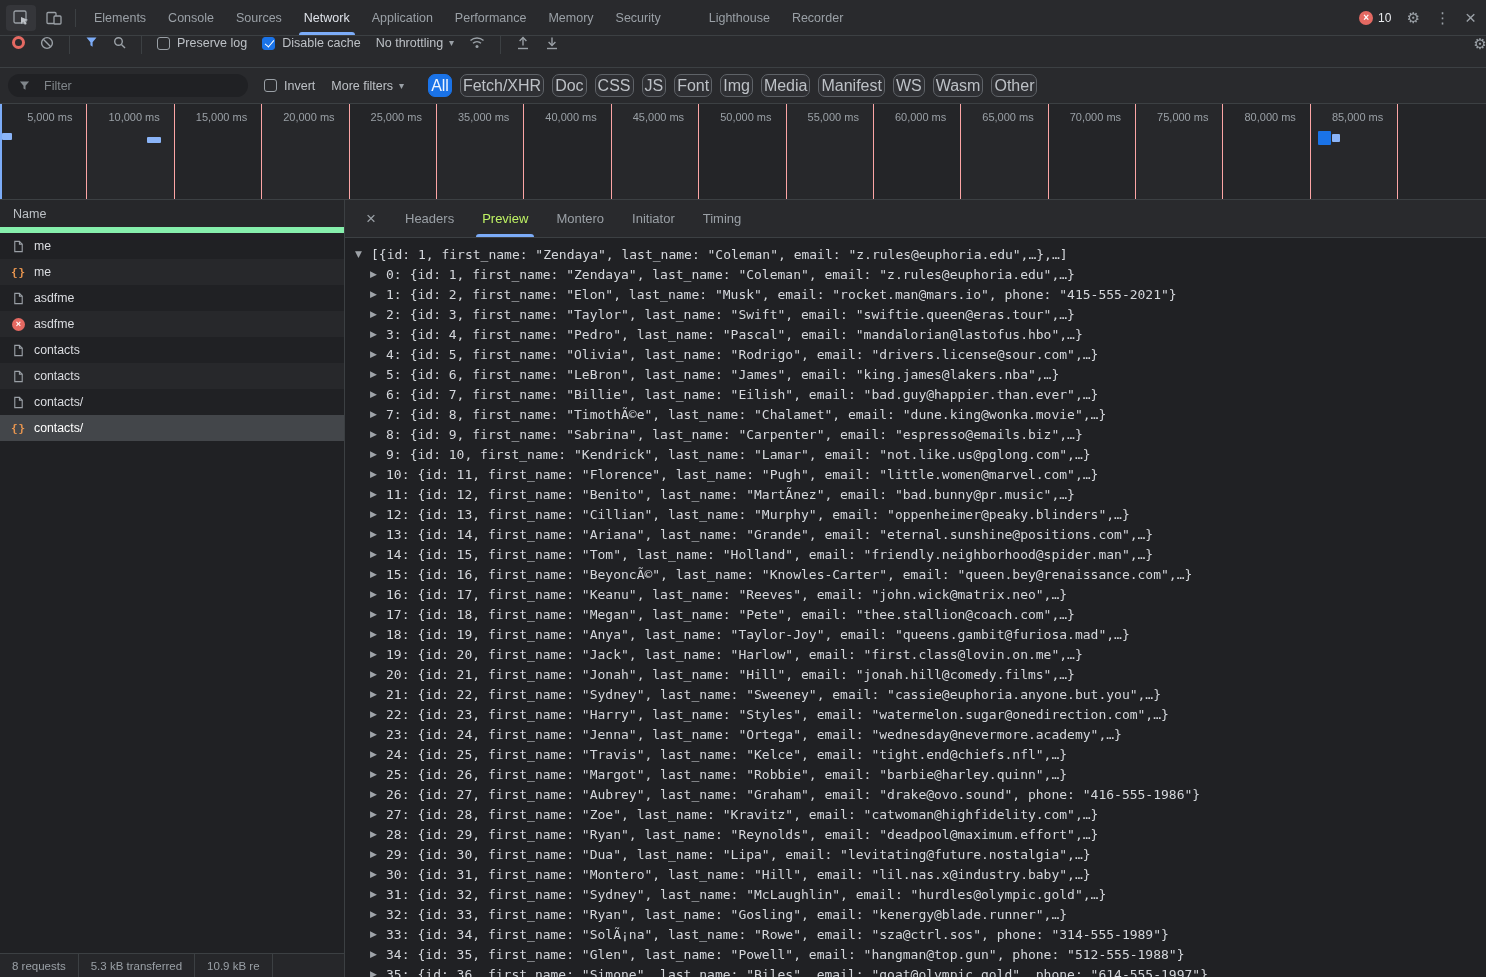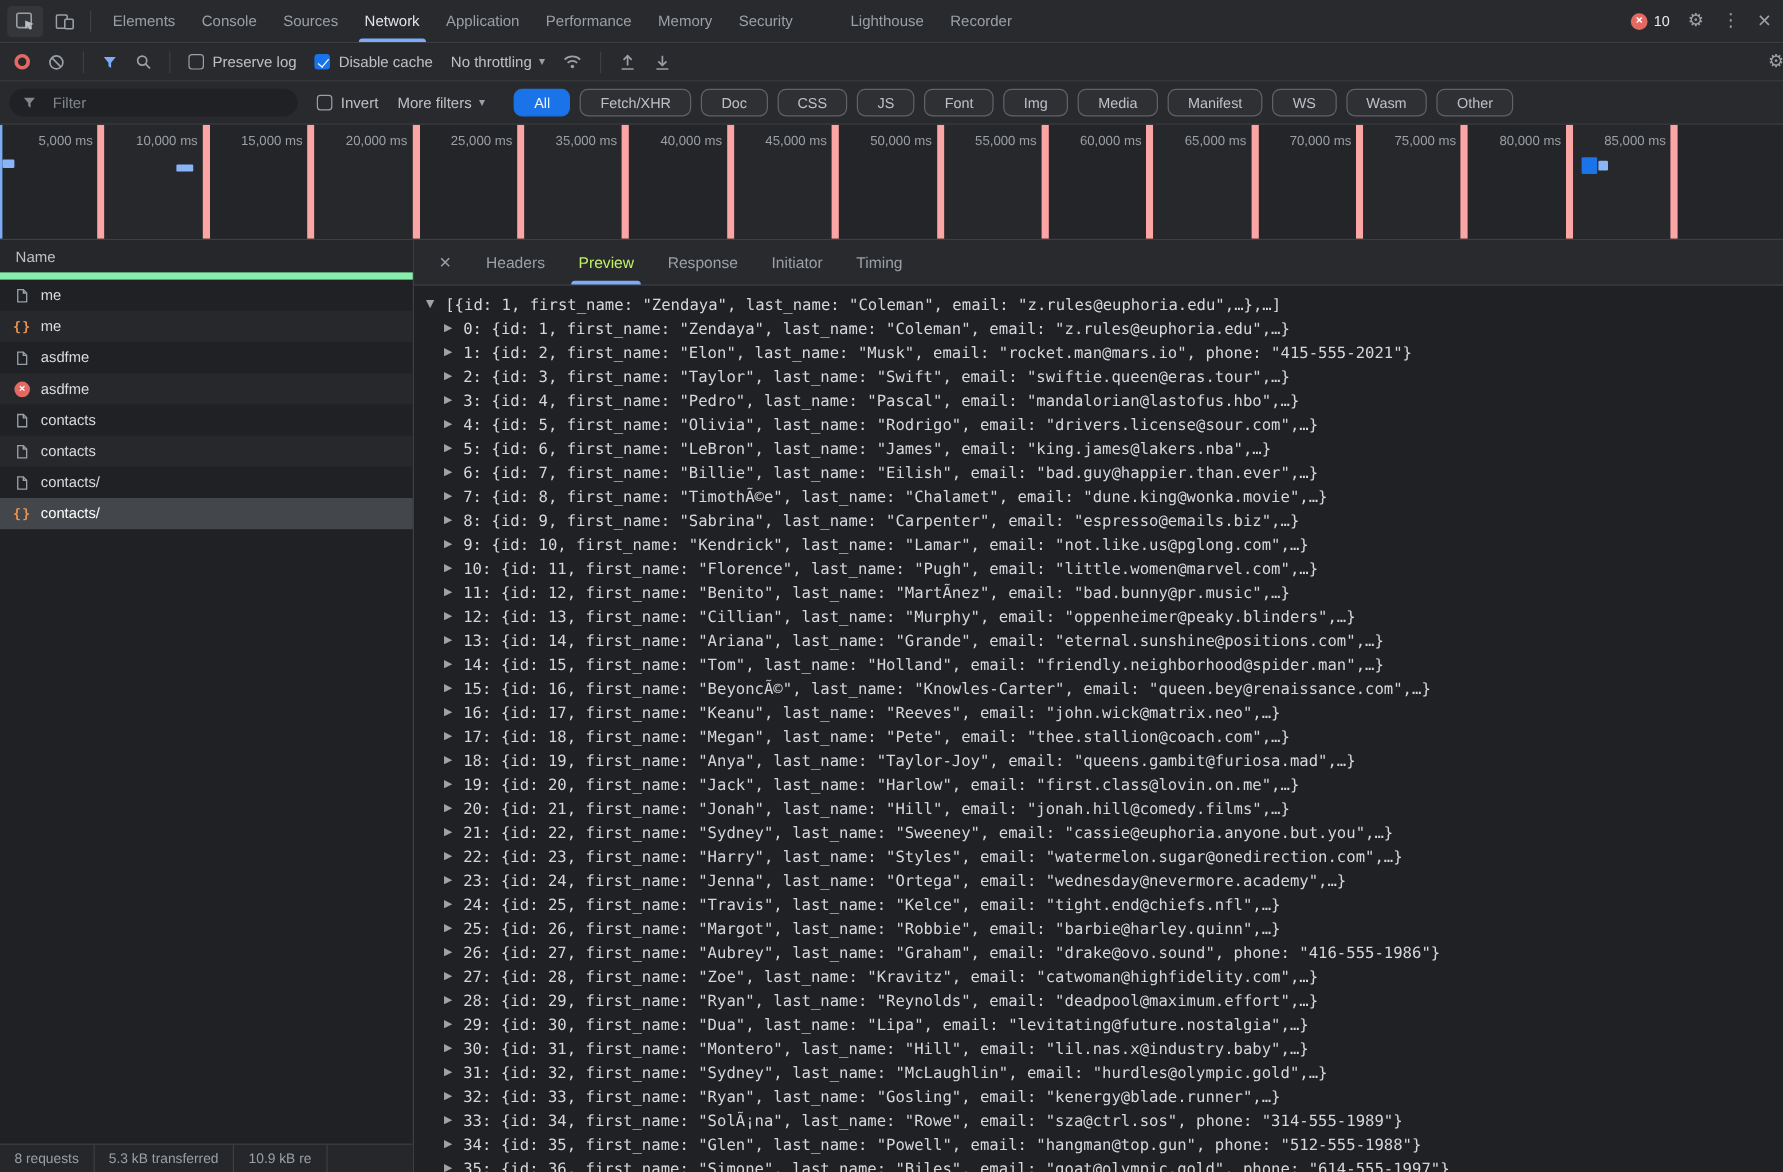--- a/index.html
+++ b/index.html
@@ -24,43 +24,43 @@
   .tabs { display:flex; align-items:stretch; }
   .tab { display:flex; align-items:center; padding:0 11px; color:#9aa0a6; position:relative; white-space:nowrap; }
   .tab.active { color:#dfe3ea; }
   .tab.active::after { content:""; position:absolute; left:6px; right:6px; bottom:0; height:3px; background:#7cacf8; border-radius:3px 3px 0 0; }
   .tab-gap { margin-left:26px; }
   .tabbar-right { margin-left:auto; display:flex; align-items:center; gap:15px; padding-right:10px; }
   .err-badge { display:flex; align-items:center; gap:5px; color:#e8eaed; font-size:12px; }
   .err-dot { width:14px; height:14px; flex:none; border-radius:50%; background:#e46962; color:#fff; display:flex; align-items:center; justify-content:center; font-size:10px; font-weight:bold; line-height:1; }
 
   
-  .toolbar { height:32px; flex:none; background:#292a2d; border-bottom:1px solid #3c4043; display:flex; align-items:center; gap:15px; padding:0 0 0 12px; }
+  .toolbar { height:32px; flex:none; background:#292a2d; border-bottom:1px solid #3c4043; display:flex; align-items:flex-start; gap:15px; padding:0 0 0 12px; }
   .rec { width:13px; height:13px; border-radius:50%; border:3px solid #e46962; }
   .check-row { display:flex; align-items:center; gap:7px; color:#bdc1c6; }
   .cb { width:13px; height:13px; flex:none; border:1.5px solid #9aa0a6; border-radius:3px; position:relative; }
   .cb.checked { background:#1a73e8; border-color:#1a73e8; }
   .cb.checked::after { content:""; position:absolute; left:3.5px; top:0.5px; width:4px; height:8px; border:solid #fff; border-width:0 1.8px 1.8px 0; transform:rotate(40deg); }
   .dropdown { display:flex; align-items:center; gap:6px; color:#bdc1c6; }
   .caret { color:#9aa0a6; font-size:10px; line-height:1; }
   .gear-end { margin-left:auto; margin-right:-8px; width:28px; }
 
   
   .filterbar { height:36px; flex:none; background:#292a2d; border-bottom:1px solid #3c4043; display:flex; align-items:center; gap:16px; padding:0 8px; }
   .filter-pill { width:240px; height:23px; flex:none; border-radius:12px; background:#202124; display:flex; align-items:center; gap:14px; padding:0 11px; color:#80868b; }
   .filter-input { flex:1; background:transparent; border:none; outline:none; color:#bdc1c6; font:inherit; min-width:0; }
   .filter-input::placeholder { color:#80868b; }
   .chips { display:flex; align-items:center; gap:8px; margin-left:8px; }
-  .chip { height:23px; padding:0 16px; display:flex; align-items:center; border:1px solid #5f6368; border-radius:7px; background:#2f3034; color:#bdc1c6; font-size:12px; white-space:nowrap; }
+  .chip { height:23px; padding:0 2px; display:flex; align-items:center; border:1px solid #5f6368; border-radius:7px; background:#2f3034; color:#bdc1c6; font-size:16px; white-space:nowrap; }
   .chip-active { background:#1a73e8; border-color:#1a73e8; color:#eef4fe; }
 
   
   .overview { height:96px; flex:none; position:relative; border-bottom:1px solid #3c4043; background:#242528; overflow:hidden; }
   .ov-cols { position:absolute; inset:0; display:flex; }
-  .ov-col { flex:0 0 87.4px; border-right:6px solid #fca5a5; padding:6px 4px 0 0; text-align:right; }
+  .ov-col { flex:0 0 87.4px; border-right:1px solid #fca5a5; padding:6px 14px 0 0; text-align:right; }
   .ov-col:nth-of-type(even) { background:#27282b; }
   .ov-tick { font-size:11px; color:#9aa0a6; white-space:nowrap; }
   .ov-bars { position:absolute; inset:0; pointer-events:none; }
   .ov-bar { position:absolute; border-radius:1px; }
   .ov-left-line { position:absolute; left:0; top:0; bottom:0; width:2px; background:#7cacf8; }
 
   
   .main { flex:1; display:flex; min-height:0; }
   .left { width:345px; flex:none; border-right:1px solid #3c4043; display:flex; flex-direction:column; background:#202124; }
   .name-header { height:33px; flex:none; display:flex; align-items:center; padding-left:13px; color:#bdc1c6; border-bottom:6px solid #86efac; background:#26272a; }
@@ -347,21 +347,21 @@
         </div>
     </div>
 
     <div class="right">
       <div class="detail-tabs">
         <button class="icon-btn dclose">×</button>
         <div class="dtabs">
 
         <div class="dtab">Headers</div>
             <div class="dtab active">Preview</div>
-            <div class="dtab">Response</div>
+            <div class="dtab">Montero</div>
             <div class="dtab">Initiator</div>
             <div class="dtab">Timing</div>
           </div>
       </div>
       <div class="preview">
         <div class="prow root">
           <span class="tri">▼</span>
           <span class="pbody">[{id: 1, first_name: "Zendaya", last_name: "Coleman", email: "z.rules@euphoria.edu",…},…]</span>
         </div>
         <div class="prows">

